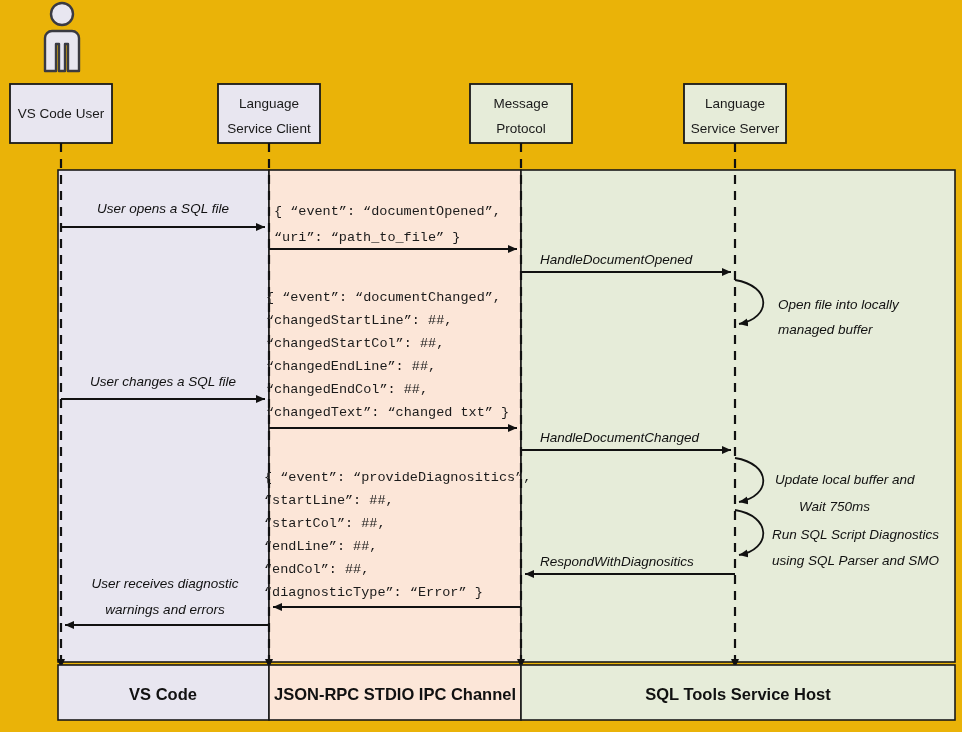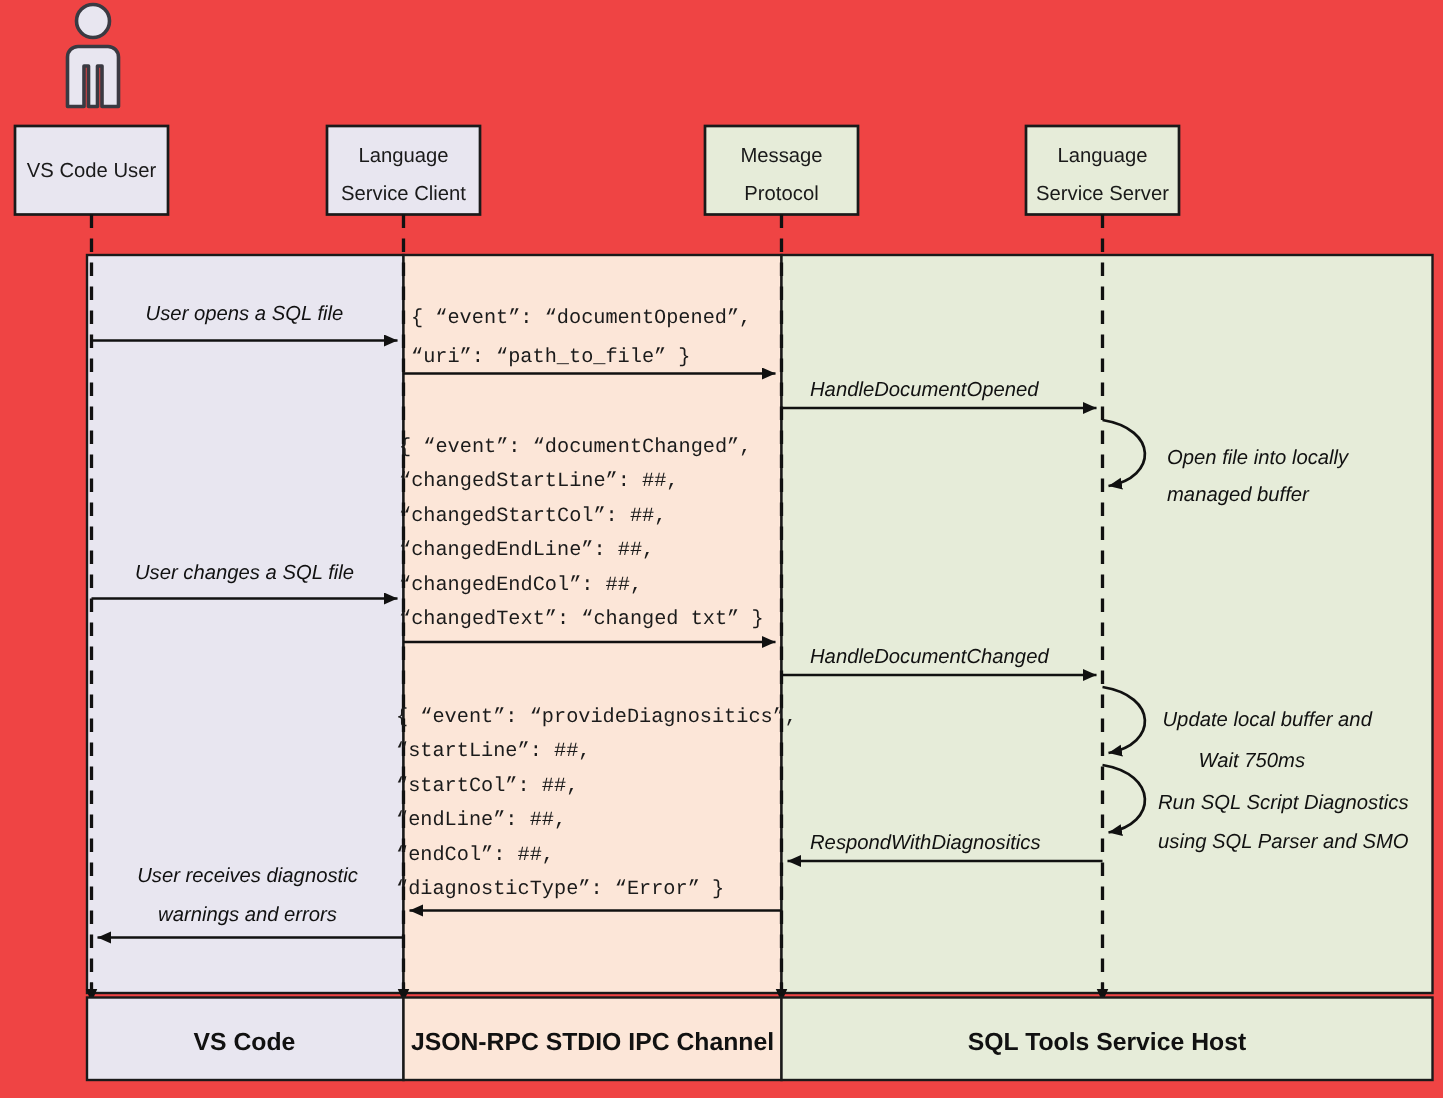--- a/index.html
+++ b/index.html
@@ -1,17 +1,17 @@
 <!DOCTYPE html>
 <html><head>
 <meta charset="utf-8">
 <style>
   html,body{margin:0;padding:0;background:#ffffff;}
   body{font-family:"Liberation Sans",sans-serif;}
-  #stage{position:relative;width:962px;height:732px;overflow:hidden;background:#ef4444;}
+  #stage{position:relative;width:962px;height:732px;overflow:hidden;background:#eab308;}
   svg#diagram{position:absolute;left:0;top:0;width:962px;height:732px;}
 
   .hdr-text{font-family:"Liberation Sans",sans-serif;font-size:13.5px;fill:#1a1a1a;}
   .msg-label{font-family:"Liberation Sans",sans-serif;font-size:13.5px;font-style:italic;fill:#111;}
   .json-text{font-family:"Liberation Mono",monospace;font-size:13.5px;fill:#1b1b1b;}
   .footer-text{font-family:"Liberation Sans",sans-serif;font-size:16.5px;font-weight:bold;fill:#111;}
 </style>
 </head>
 <body>
 

